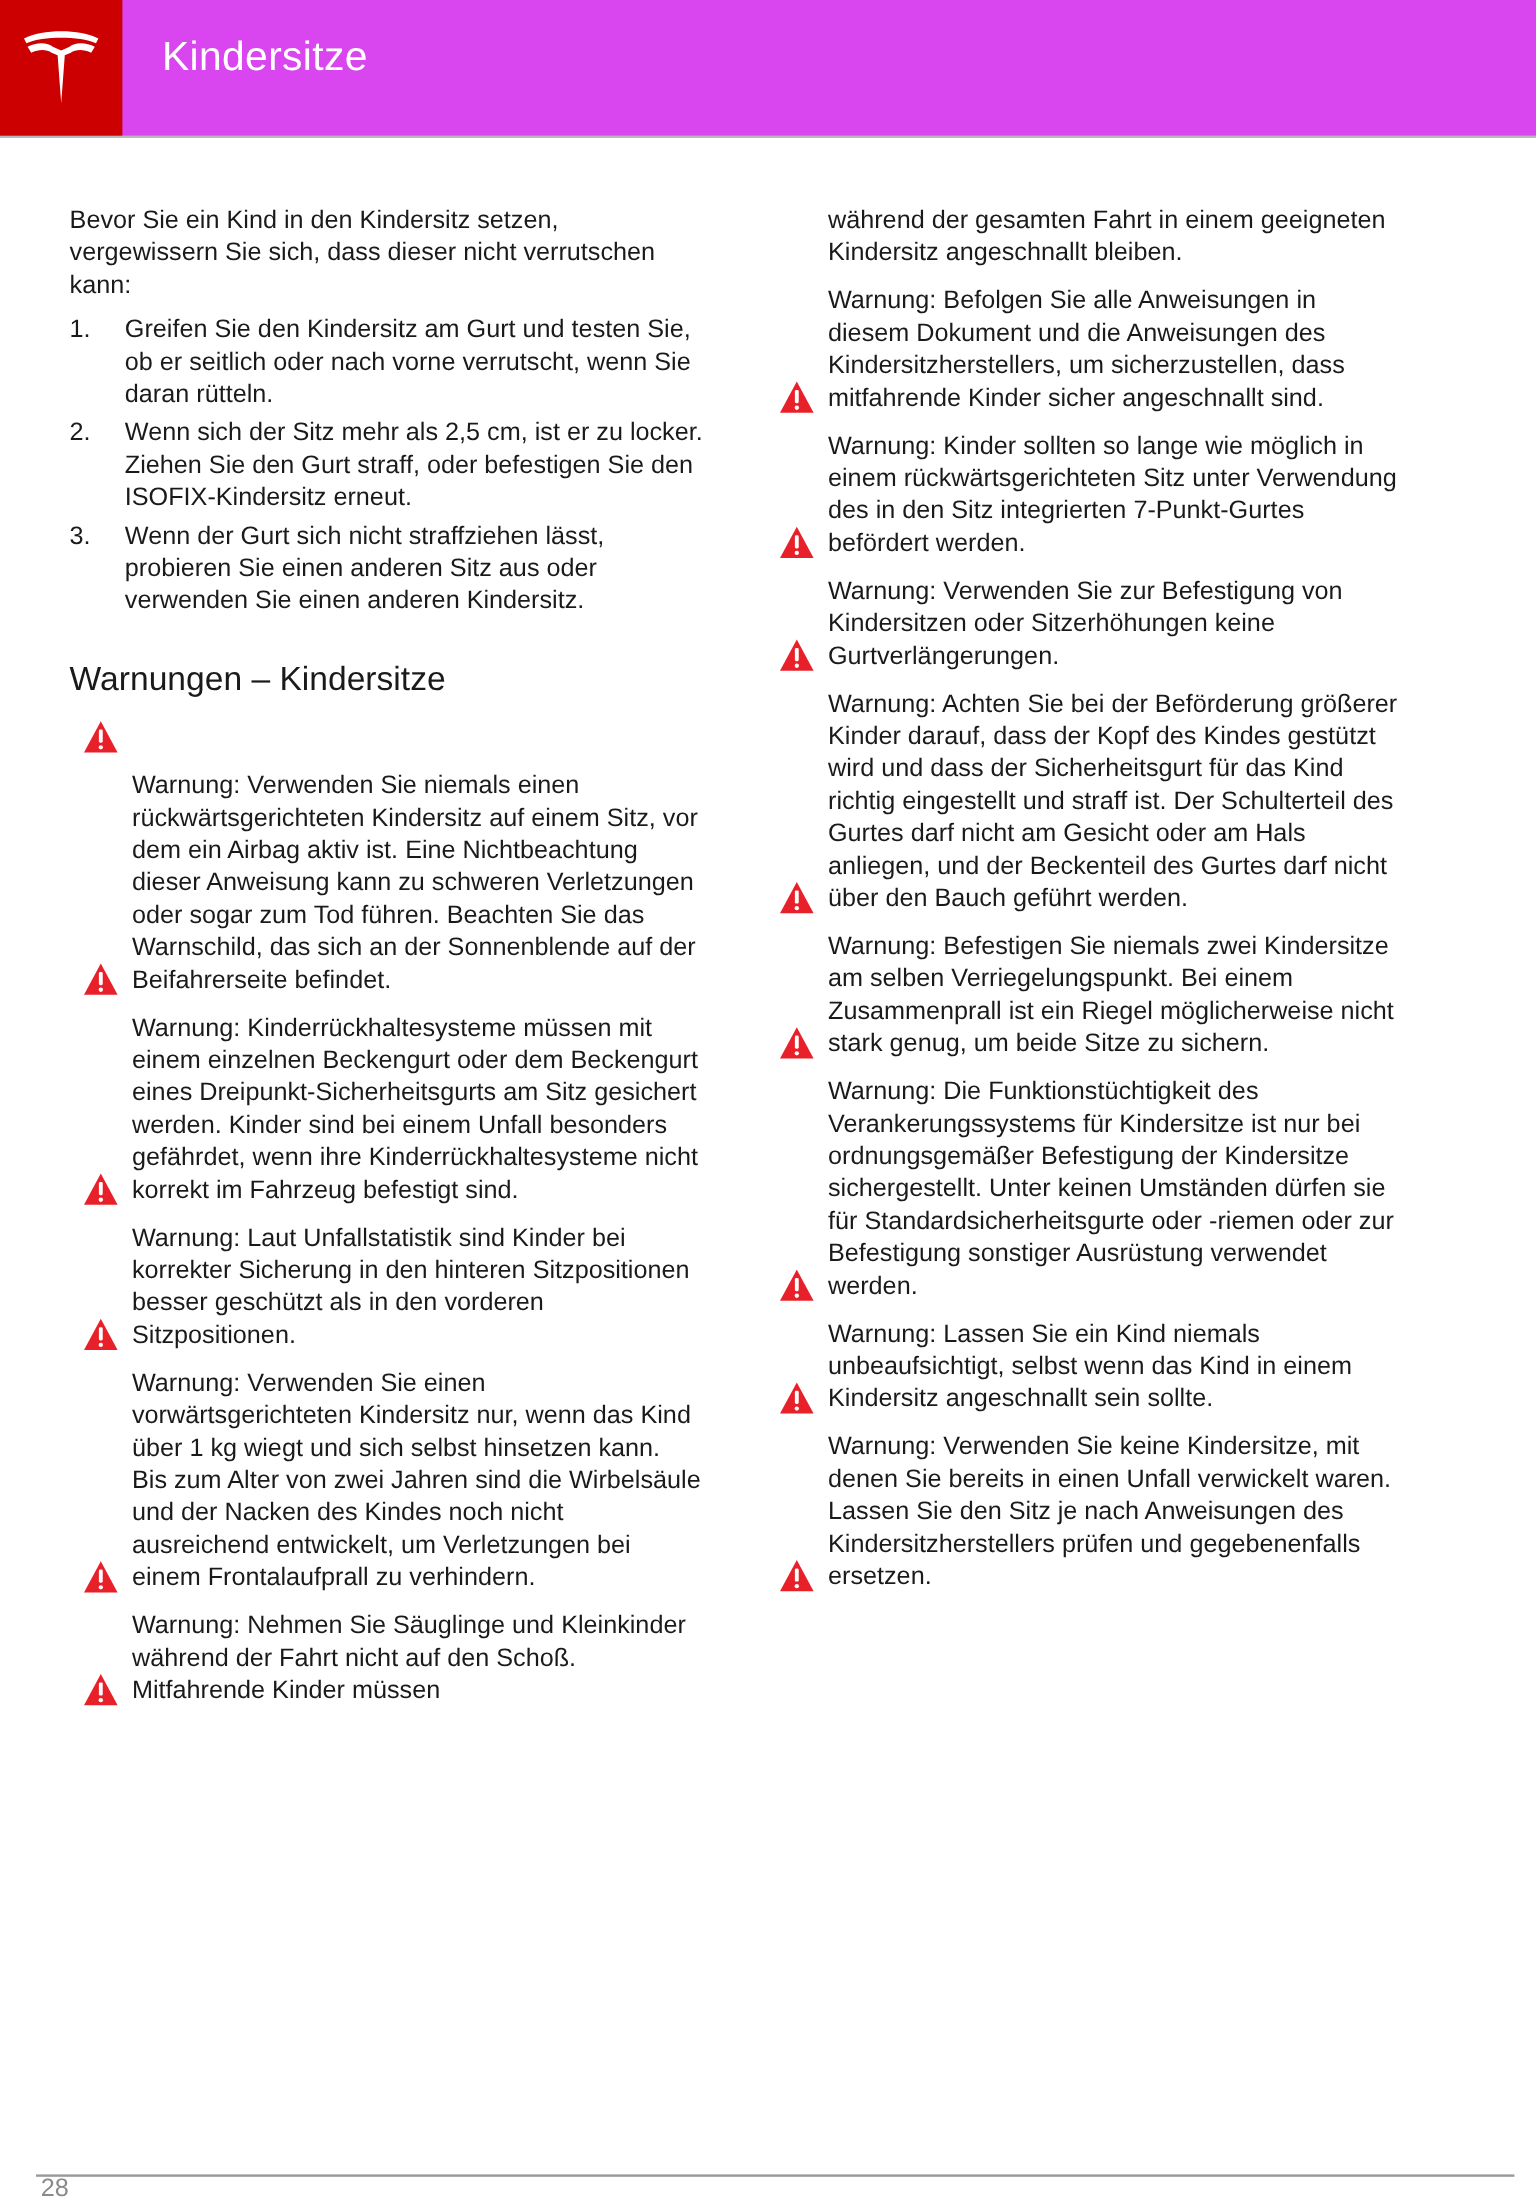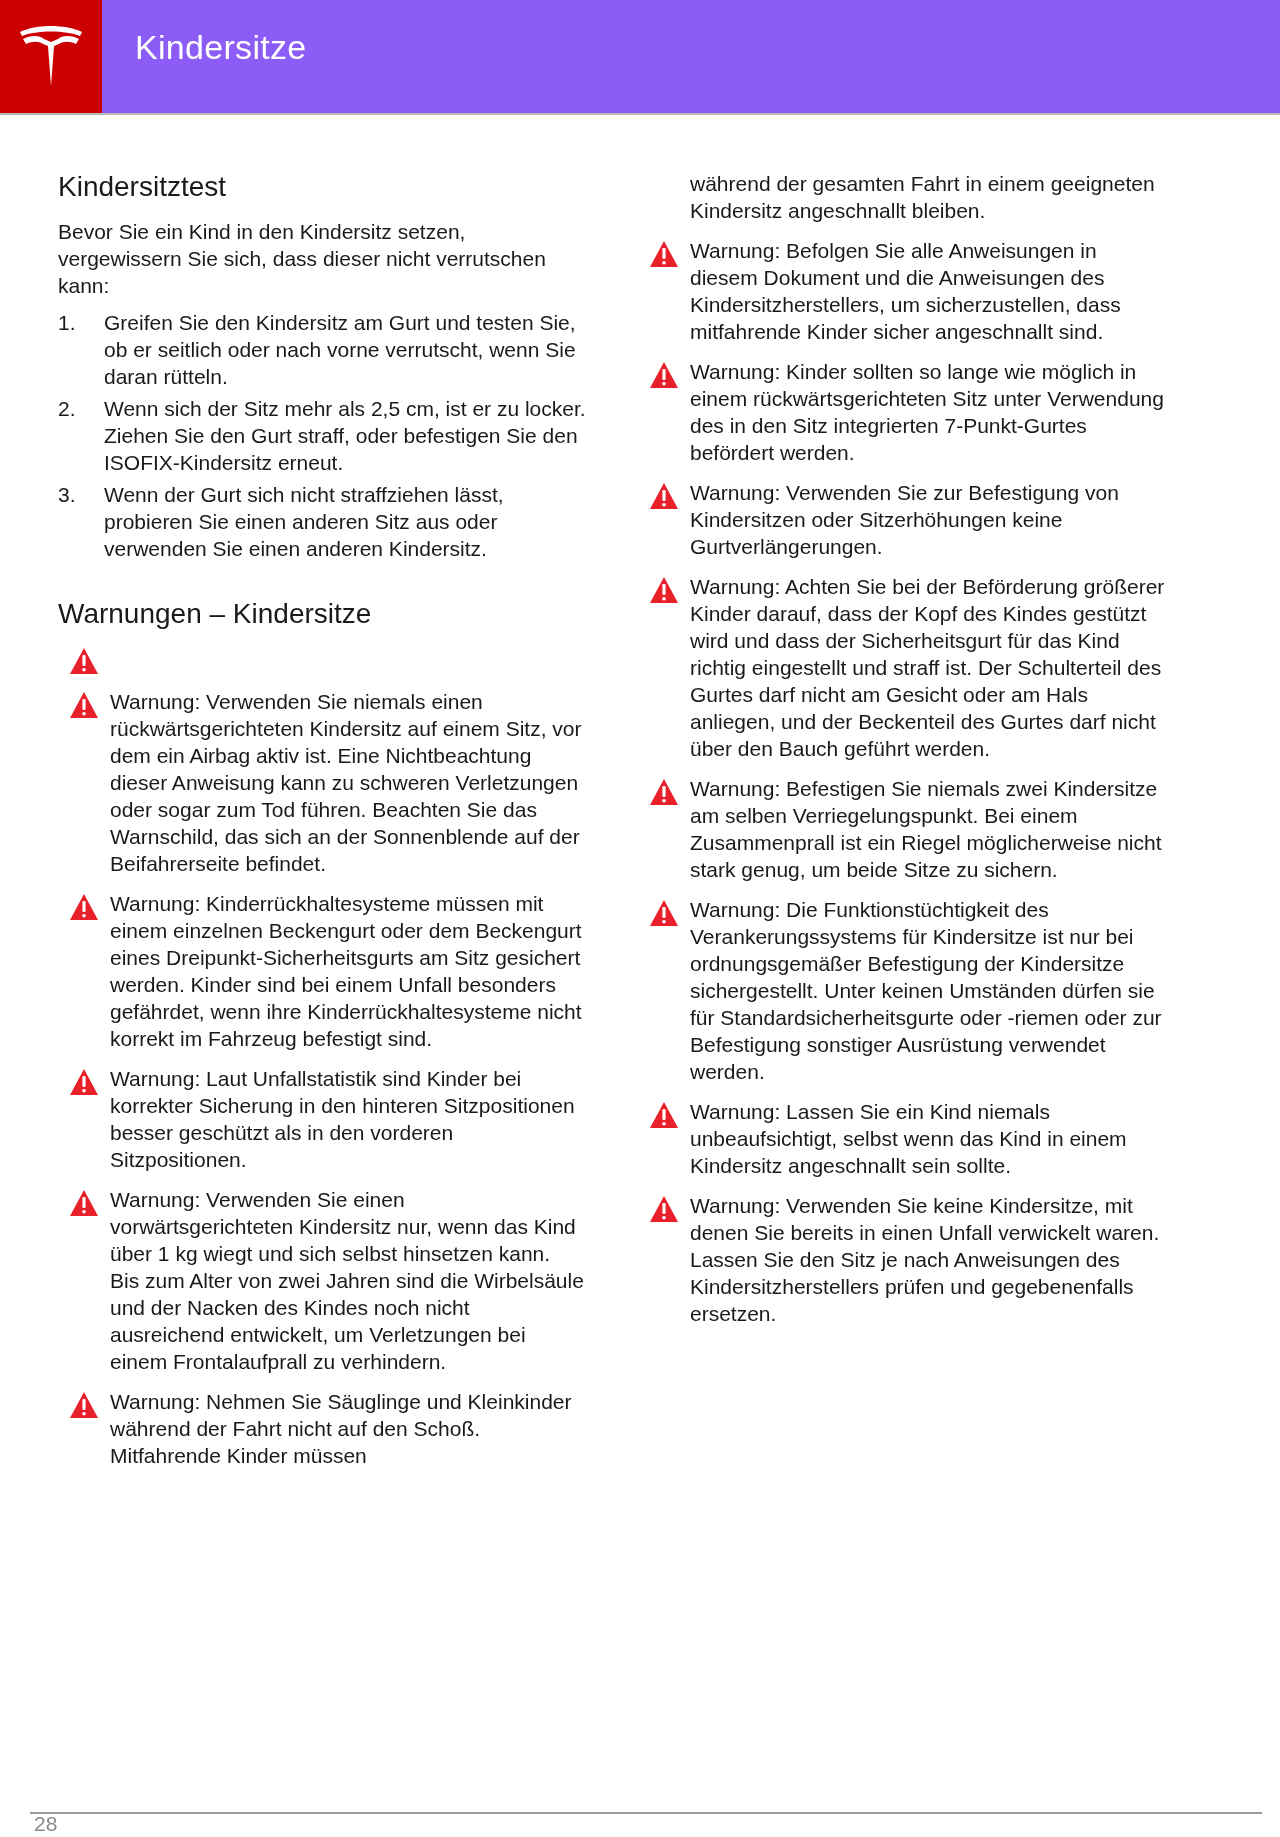--- a/index.html
+++ b/index.html
@@ -3,40 +3,40 @@
 <meta charset="utf-8">
 <style>
   html, body { margin: 0; padding: 0; }
   body {
     width: 1280px; height: 1837px; position: relative; overflow: hidden;
     background: #ffffff; color: #1a1a1a;
     font-family: "Liberation Sans", "DejaVu Sans", sans-serif;
   }
   .header {
     position: absolute; left: 0; top: 0; width: 1280px; height: 113px;
-    background: #8b5cf6; border-bottom: 2px solid #b8b8b8;
+    background: #d946ef; border-bottom: 2px solid #b8b8b8;
   }
   .logo-block {
     position: absolute; left: 0; top: 0; width: 102px; height: 113px;
     background: #cc0000;
   }
   .logo-block svg { position: absolute; left: 16px; top: 22px; }
   .header-title {
     position: absolute; left: 135px; top: 28px;
     font-size: 34px; color: #ffffff; font-weight: 300; letter-spacing: 0.3px;
   }
   .col { position: absolute; top: 170px; width: 530px; }
   .col-left { left: 58px; }
   .col-right { left: 638px; width: 530px; }
   .h2 { font-size: 28px; font-weight: normal; margin: 0 0 14px 0; color: #1a1a1a; line-height: 1.2; }
   .p { font-size: 21px; line-height: 27px; margin: 0 0 10px 0; }
   .steps { list-style: none; margin: 0; padding: 0; }
   .step { display: flex; font-size: 21px; line-height: 27px; margin-bottom: 5px; }
   .step-num { width: 46px; flex-shrink: 0; }
-  .warn { display: flex; align-items: flex-start; margin-bottom: 13px; }
+  .warn { display: flex; align-items: flex-end; margin-bottom: 13px; }
   .warn-icon { width: 52px; flex-shrink: 0; padding-top: 3px; }
   .warn-text { font-size: 21px; line-height: 27px; width: 475px; }
   .cont-text { font-size: 21px; line-height: 27px; padding-left: 52px; margin-bottom: 13px; width: 475px; }
   .section-gap { height: 30px; }
   .footer-rule {
     position: absolute; left: 30px; top: 1812px; width: 1232px; height: 0;
     border-top: 2px solid #999;
   }
   .page-num { position: absolute; left: 34px; top: 1812px; font-size: 21px; color: #8a8a8a; }
   .manual-title { position: absolute; right: 40px; top: 1880px; font-size: 21px; color: #8a8a8a; }
@@ -58,21 +58,20 @@
   <div class="logo-block">
     <svg width="70" height="66" viewBox="0 0 70 66">
       <path d="M4 10 C20 2 50 2 66 10 L64 14 C50 8 20 8 6 14 Z" fill="#ffffff"></path>
       <path d="M7 17 C14 13 24 13 28 17 L35 20 L42 17 C46 13 56 13 63 17 L60 22 C54 19 47 19 43 22 L38 24 L35 64 L32 24 L27 22 C23 19 16 19 10 22 Z" fill="#ffffff"></path>
     </svg>
   </div>
   <div class="header-title">Kindersitze</div>
 </div>
 
 <div class="col col-left">
-  <h2 class="h2">Kindersitztest</h2>
   <p class="p">Bevor Sie ein Kind in den Kindersitz setzen, vergewissern Sie sich, dass dieser nicht verrutschen kann:</p>
   <ol class="steps">
     <li class="step">
       <span class="step-num">1.</span>
       <span>Greifen Sie den Kindersitz am Gurt und testen Sie, ob er seitlich oder nach vorne verrutscht, wenn Sie daran rütteln.</span>
     </li>
     <li class="step">
       <span class="step-num">2.</span>
       <span>Wenn sich der Sitz mehr als 2,5 cm, ist er zu locker. Ziehen Sie den Gurt straff, oder befestigen Sie den ISOFIX-Kindersitz erneut.</span>
     </li>

